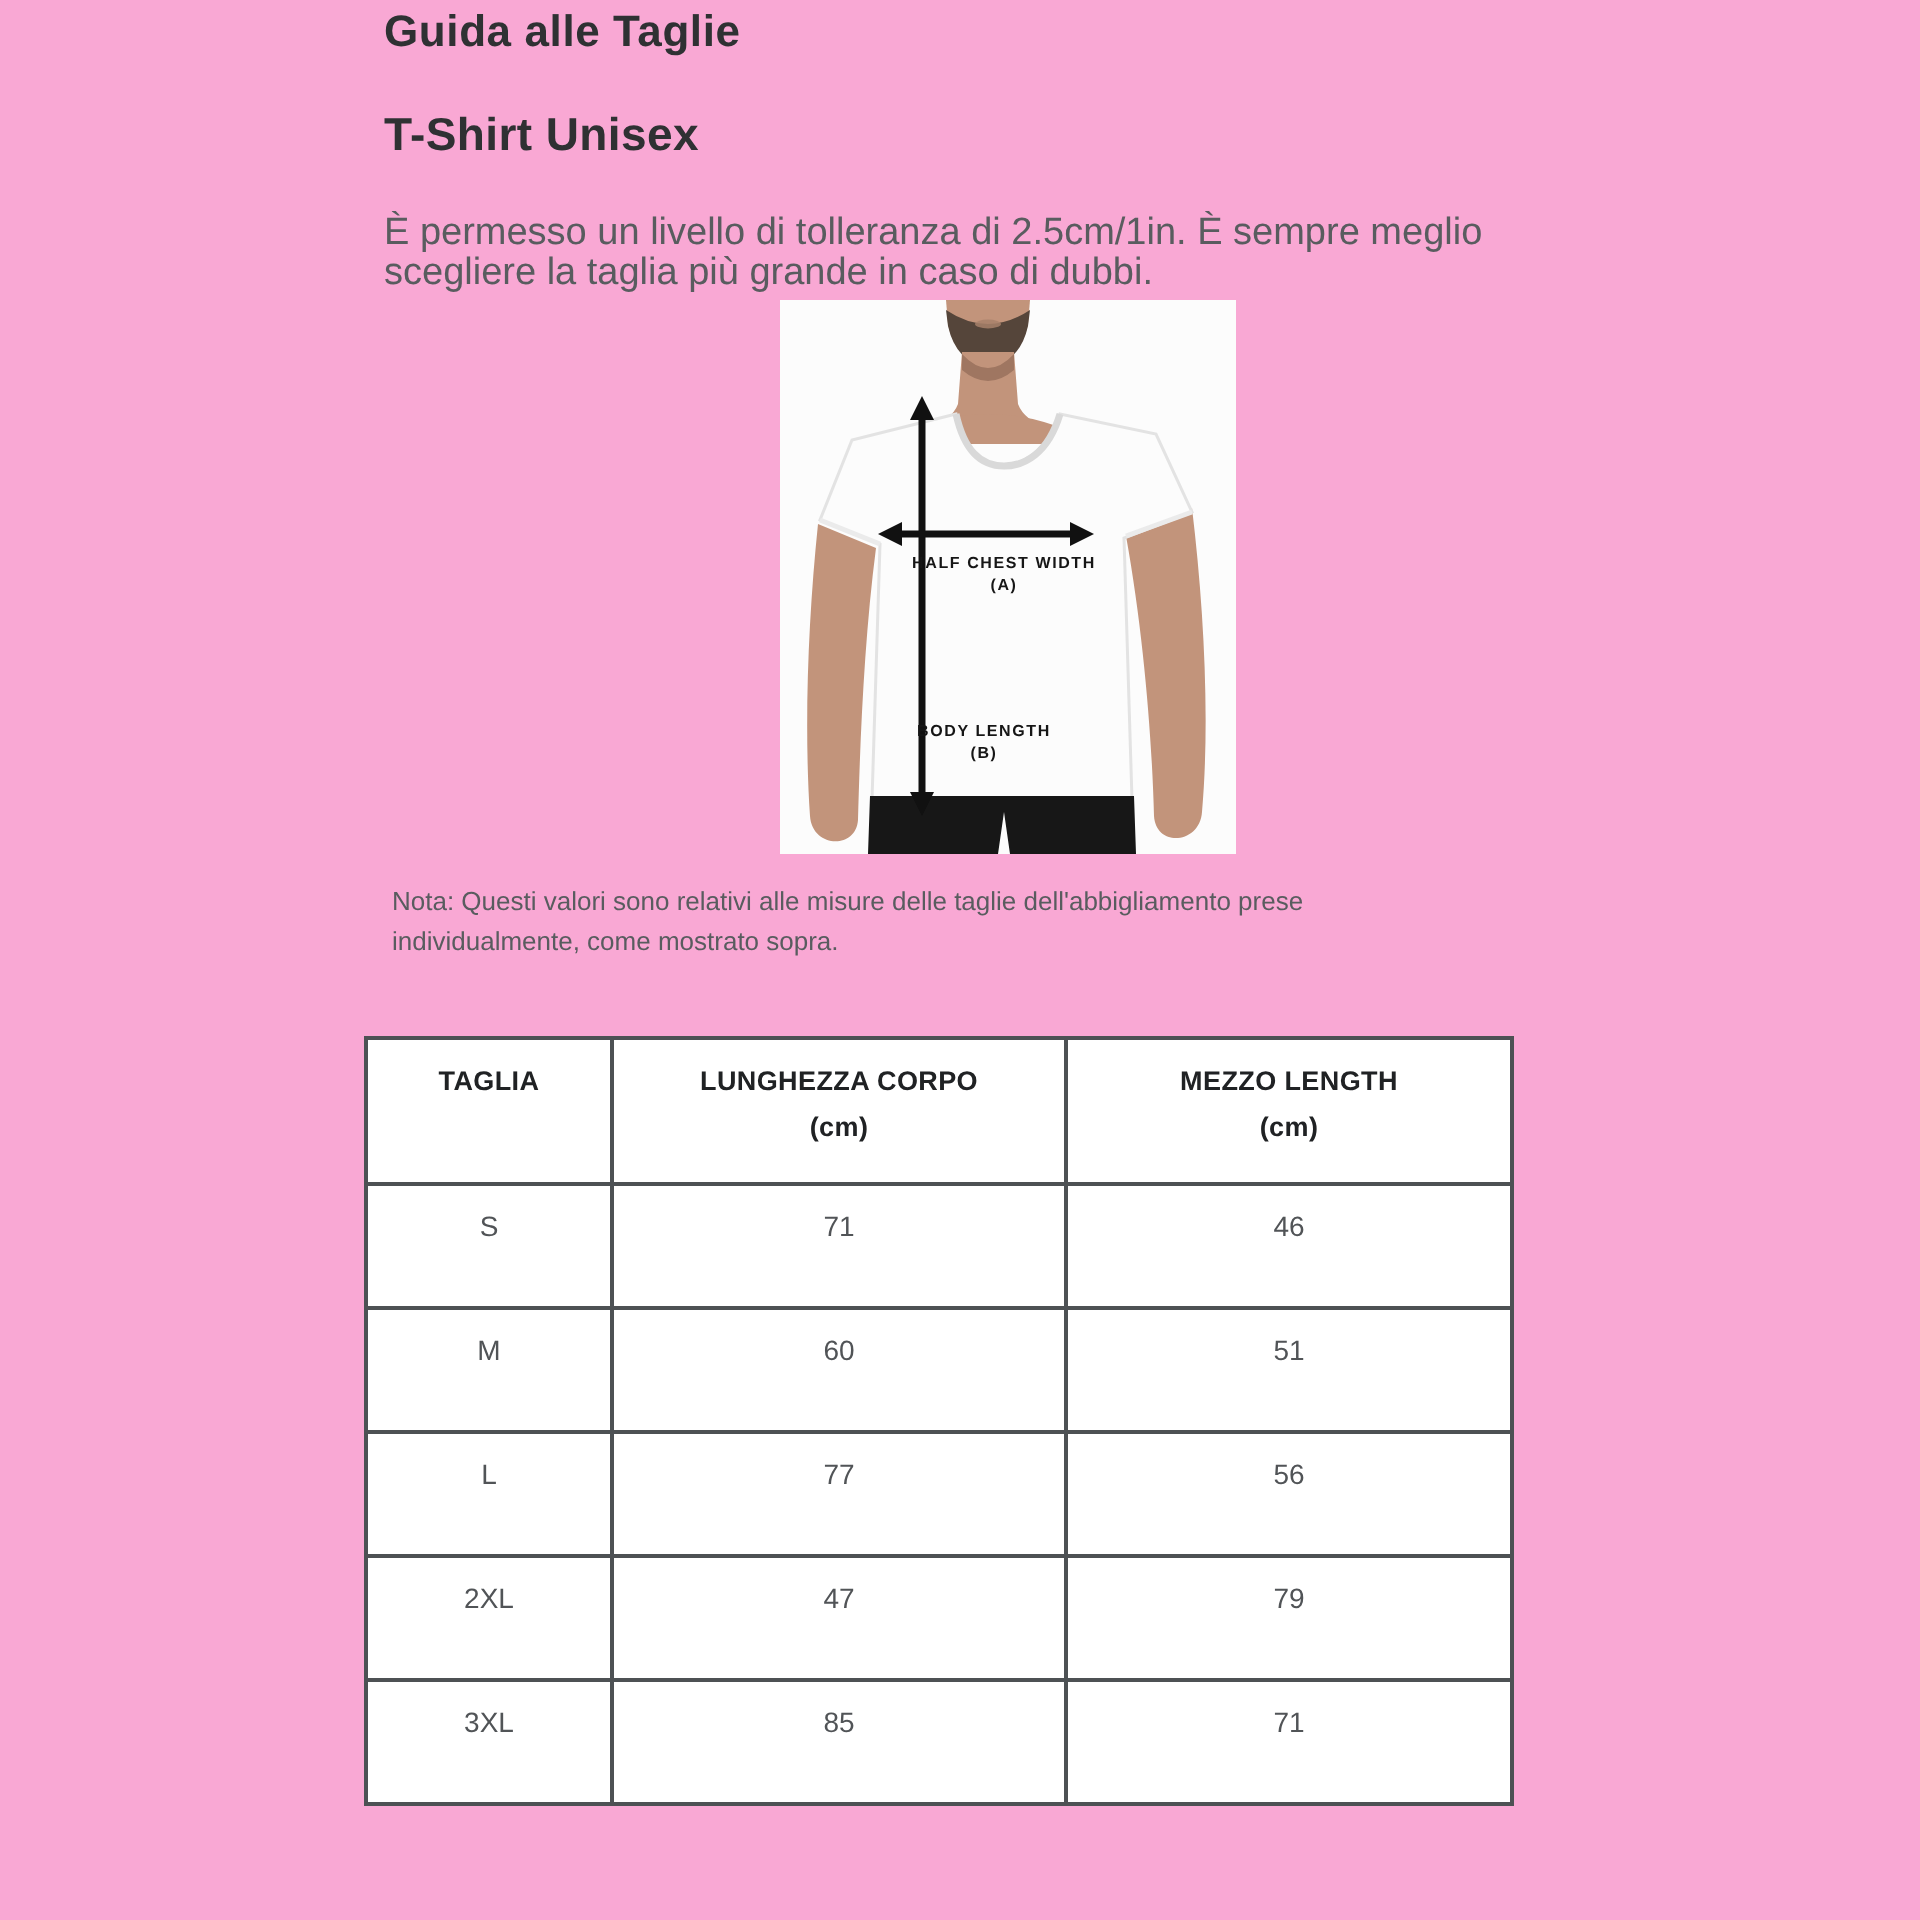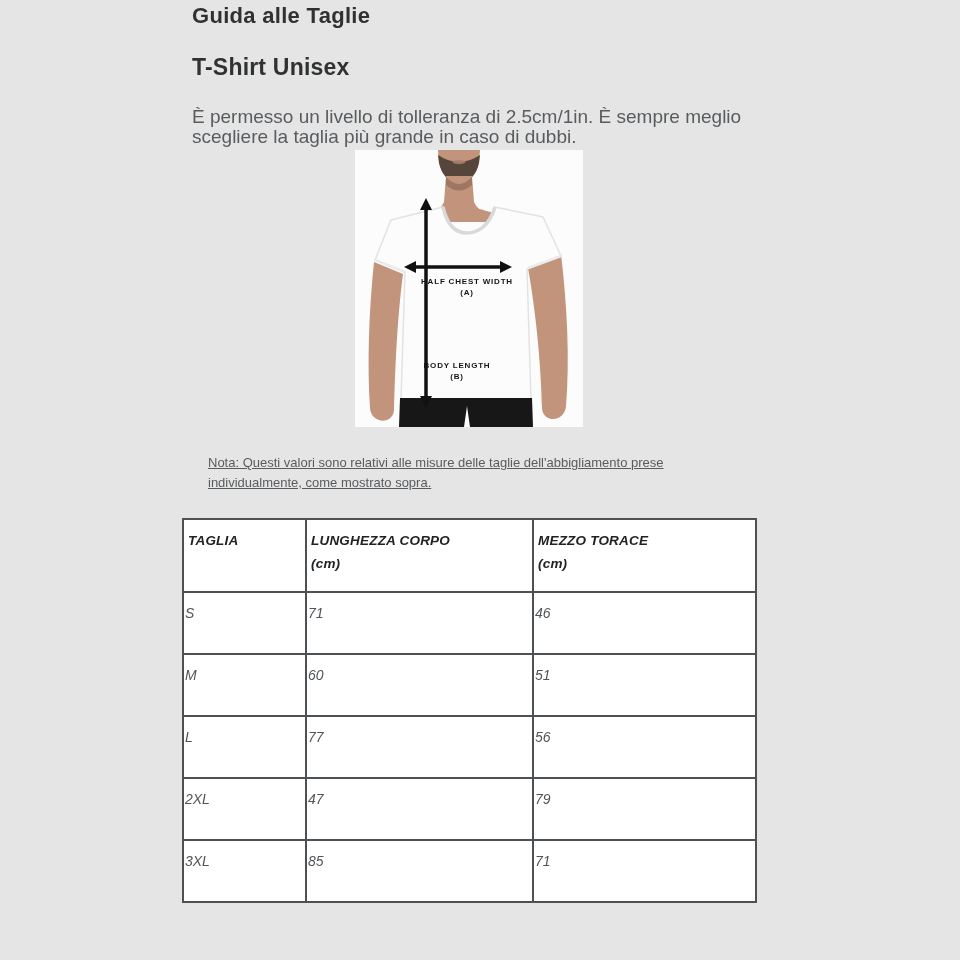--- a/index.html
+++ b/index.html
@@ -1,43 +1,43 @@
 <!DOCTYPE html>
 <html style="--heading_text: #2f3133; --body_text: #595c5f; --table_border: #4d5154; --table_value_text: #515457; --arrow_black: #111111; --skin: #c2947b; --skin_shadow: #9f7661; --beard: #55453a; --shirt_white: #fcfcfc; --pants_black: #171717;"><head>
 <meta charset="utf-8">
 <style>
   :root{ }
   html,body{margin:0;padding:0;background:#ffffff;}
   body{width:960px;height:960px;font-family:"Liberation Sans", sans-serif;}
-  .page{position:relative;width:960px;height:960px;background:#e5e5e5;overflow:hidden;}
+  .page{position:relative;width:960px;height:960px;background:#f9a8d4;overflow:hidden;}
 
   .page-title{position:absolute;left:192px;top:3px;margin:0;font-size:22px;font-weight:700;
     color:var(--heading_text,#2f3133);letter-spacing:0.3px;}
   .page-subtitle{position:absolute;left:192px;top:54px;margin:0;font-size:23px;font-weight:700;
     color:var(--heading_text,#2f3133);letter-spacing:0.2px;}
   .intro{position:absolute;left:192px;top:107px;width:578px;margin:0;font-size:19px;line-height:20px;
     color:var(--body_text,#595c5f);}
-  .note{position:absolute;left:192px;top:437px;width:505px;margin:16px;font-size:13px;line-height:20px;
-    color:var(--body_text,#595c5f);text-decoration:underline;}
+  .note{position:absolute;left:192px;top:437px;width:505px;margin:4px;font-size:13px;line-height:20px;
+    color:var(--body_text,#595c5f);}
 
-  .photo{position:absolute;left:355px;top:150px;width:228px;height:277px;}
+  .photo{position:absolute;left:390px;top:150px;width:228px;height:277px;}
   .photo svg{display:block;width:228px;height:277px;}
   .skin{fill:var(--skin,#c2947b);}
   .skin-shadow{fill:var(--skin_shadow,#9f7661);}
   .beard{fill:var(--beard,#55453a);}
   .shirt{fill:var(--shirt_white,#fcfcfc);stroke:#e3e3e3;stroke-width:1.5;}
   .pants{fill:var(--pants_black,#171717);}
   .arrow{stroke:var(--arrow_black,#111111);stroke-width:3.5;}
   .arrow-head{fill:var(--arrow_black,#111111);}
   .measure-label{fill:#161616;font-size:8px;font-weight:700;letter-spacing:0.8px;text-anchor:middle;
     font-family:"Liberation Sans", sans-serif;}
 
   table.size-table{position:absolute;left:182px;top:518px;width:573px;border-collapse:collapse;
     table-layout:fixed;background:#ffffff;}
-  .size-table th,.size-table td{border:2px solid var(--table_border,#4d5154);text-align:left;font-style:italic;}
+  .size-table th,.size-table td{border:2px solid var(--table_border,#4d5154);text-align:center;}
   .size-table th{height:62px;vertical-align:top;padding:9px 4px 0 4px;font-size:13.5px;font-weight:700;
     color:#202224;line-height:23px;letter-spacing:0.2px;}
   .size-table td{height:47px;vertical-align:top;padding-top:12px;font-size:14px;font-weight:400;
     color:var(--table_value_text,#515457);}
 </style>
 </head>
 <body>
 
 <div class="page">
 
@@ -99,21 +99,21 @@
       <tr>
         <th>
           <div>TAGLIA</div>
           <div></div>
         </th>
         <th>
           <div>LUNGHEZZA CORPO</div>
           <div>(cm)</div>
         </th>
         <th>
-          <div>MEZZO TORACE</div>
+          <div>MEZZO LENGTH</div>
           <div>(cm)</div>
         </th>
       </tr>
     </thead>
     <tbody>
       <tr>
         <td>S</td>
         <td>71</td>
         <td>46</td>
       </tr>

